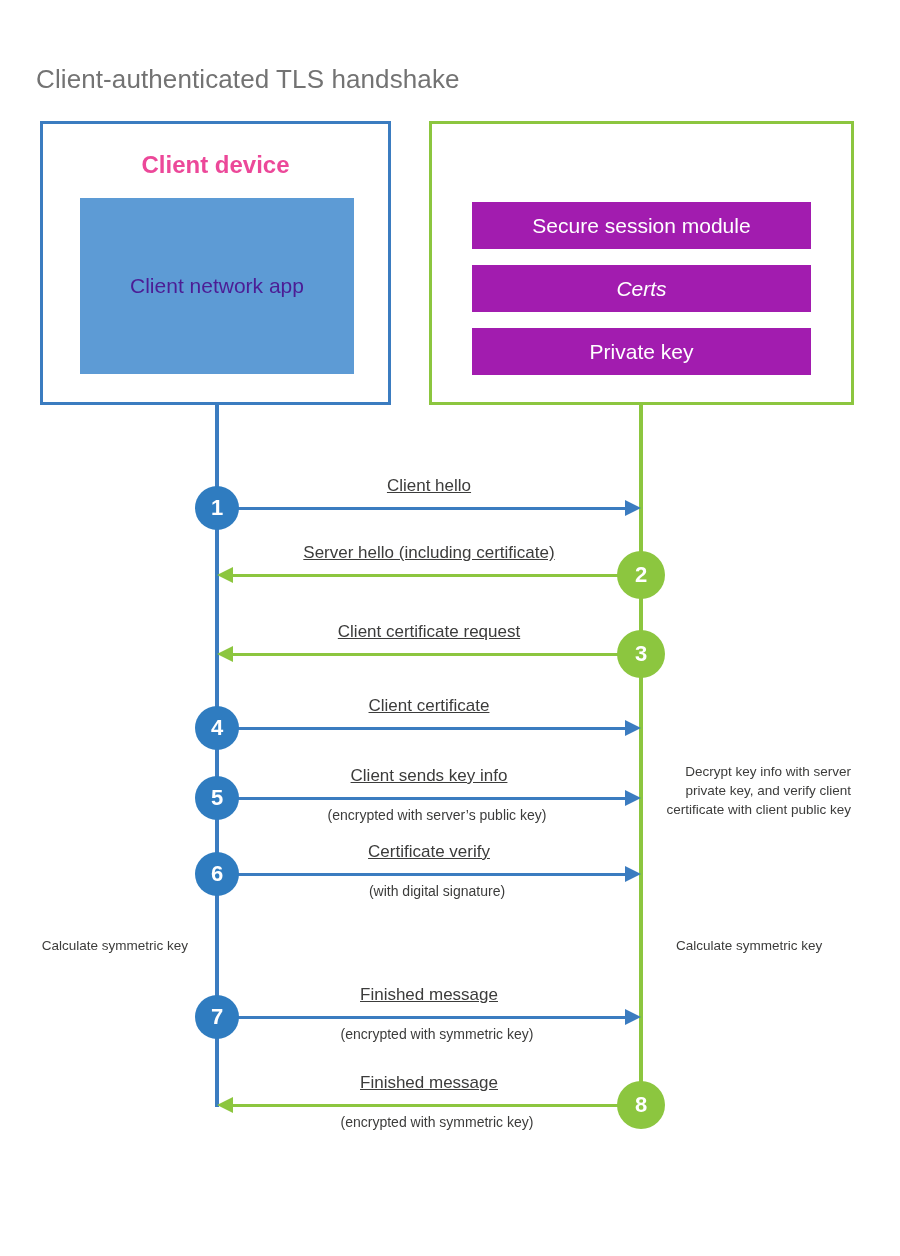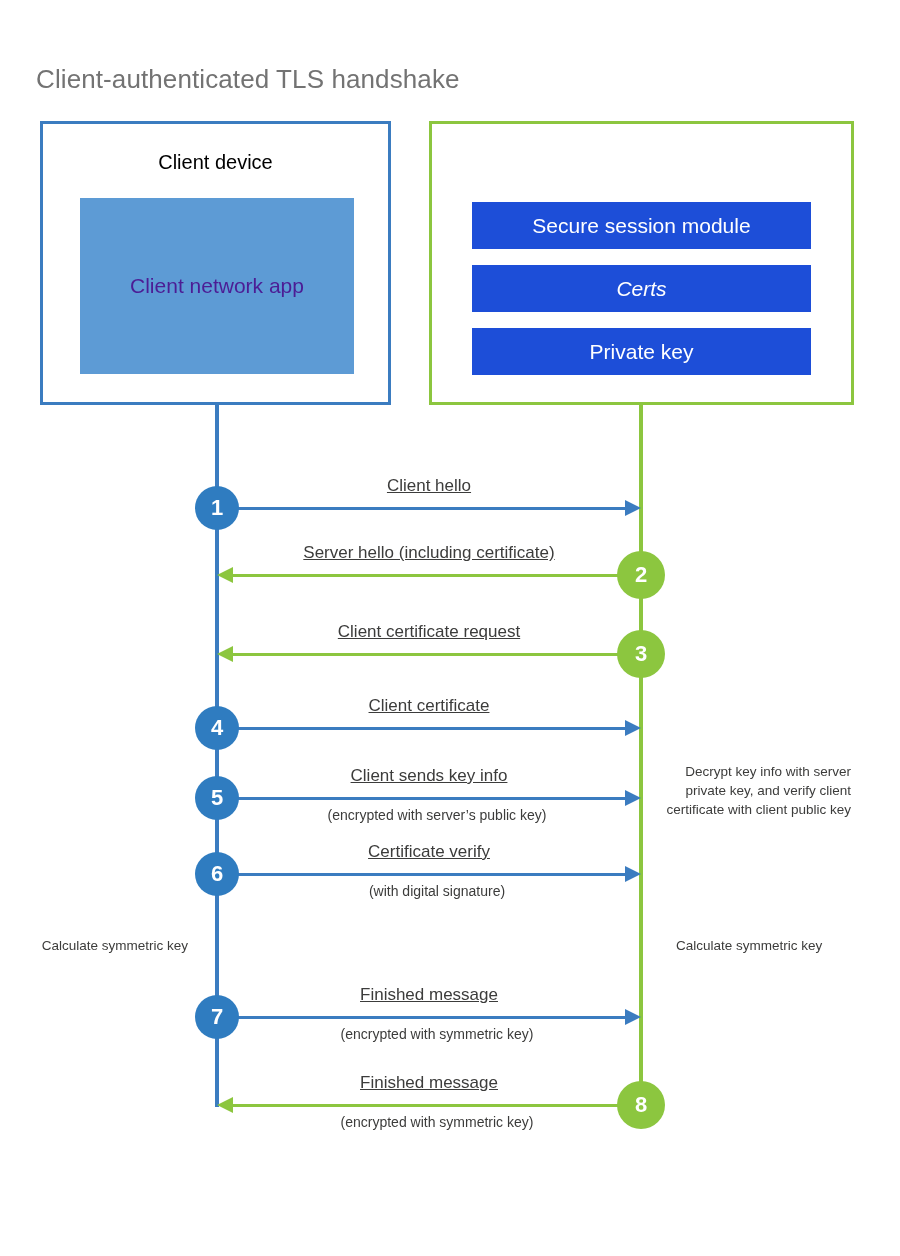--- a/index.html
+++ b/index.html
@@ -49,23 +49,23 @@
     width: 425px;
     height: 284px;
     border: 3px solid #8cc63f;
   }
   .party-title {
     position: absolute;
     left: 0;
     right: 0;
     top: 27px;
     text-align: center;
-    font-size: 20px;
-    font-weight: normal;
-    color: #000000;
+    font-size: 24px;
+    font-weight: bold;
+    color: #ec4899;
   }
   #client-app-box {
     position: absolute;
     left: 37px;
     top: 74px;
     width: 274px;
     height: 176px;
     background: #5d9bd5;
     display: flex;
     align-items: center;
@@ -75,21 +75,21 @@
     font-size: 21px;
     line-height: 1.32;
     padding: 0 10px;
     box-sizing: border-box;
   }
   .server-item {
     position: absolute;
     left: 40px;
     width: 339px;
     height: 47px;
-    background: #1d4ed8;
+    background: #a21caf;
     display: flex;
     align-items: center;
     justify-content: center;
     color: #ffffff;
     font-size: 21px;
   }
   #server-item-0 { top: 78px; }
   #server-item-1 { top: 141px; font-style: italic; }
   #server-item-2 { top: 204px; }
 

